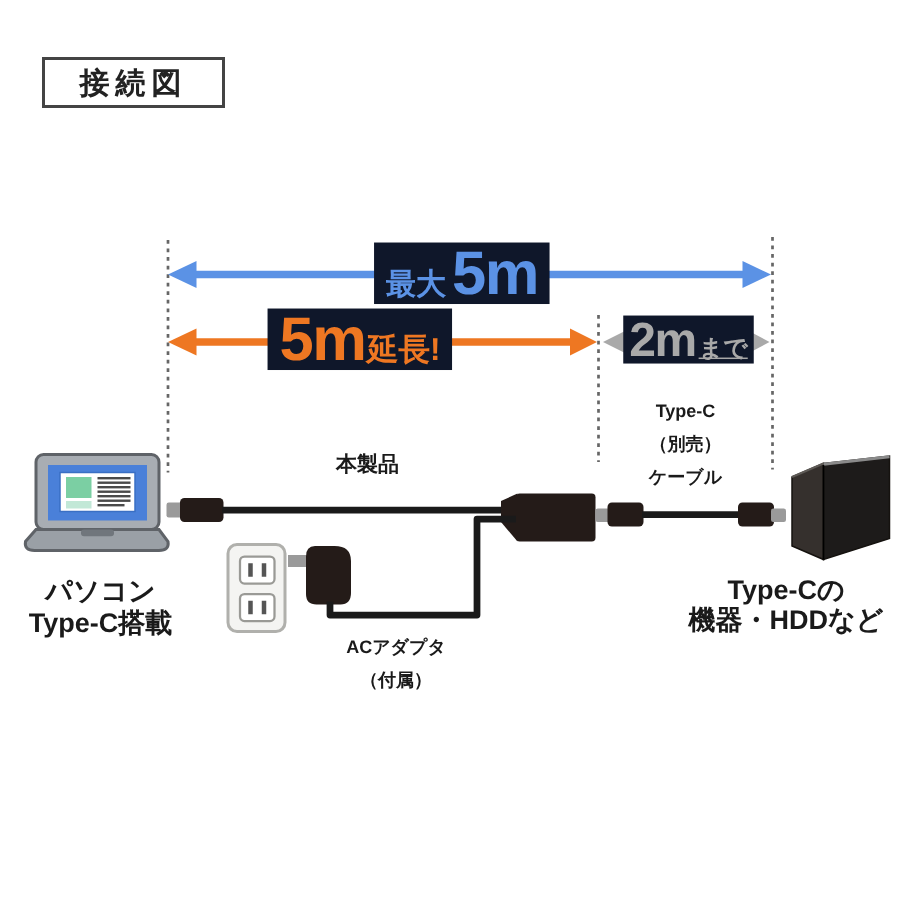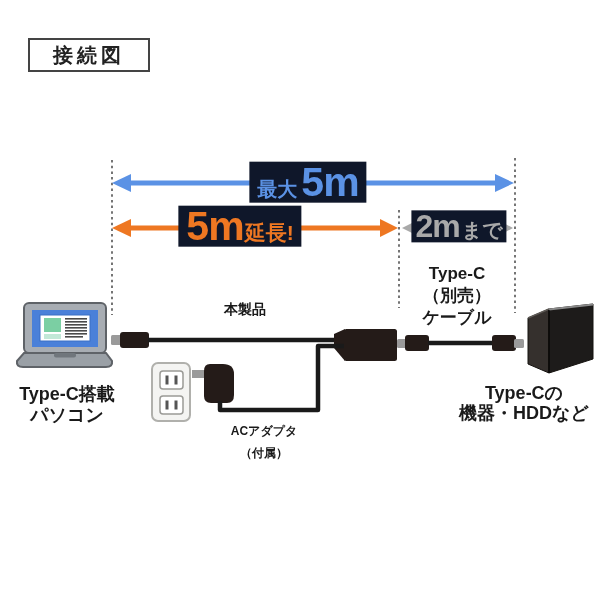--- a/index.html
+++ b/index.html
@@ -21,30 +21,30 @@
     padding:0 8px;white-space:nowrap;transform:translate(-50%,-52%);
     line-height:1;font-weight:bold;
   }
   .arrow-label .sm{font-size:20px;margin-right:4px;}
   .arrow-label .bg{font-size:41px;letter-spacing:-1px;}
   .arrow-label .sf{font-size:21px;margin-left:1px;}
   .lbl-total{color:#5B92E5;left:308px;top:183px;}
   .lbl-ext{color:#EE7722;left:240px;top:227px;}
   .lbl-cable{color:#A9A9A9;left:459px;top:227px;padding:0 4px;}
   .lbl-cable .bg{font-size:32px;text-align:right;}
-  .lbl-cable .sf{font-size:20px;margin-left:2px;}
+  .lbl-cable .sf{font-size:16px;margin-left:2px;text-decoration:underline;}
 
   .cap{
     position:absolute;font-weight:bold;color:#1a1a1a;text-align:center;
     transform:translateX(-50%);white-space:nowrap;
   }
   .cap-product{left:245px;top:301px;font-size:14px;}
   .cap-pc{left:67px;top:384px;font-size:18px;line-height:21px;}
   .cap-ac{left:264px;top:420px;font-size:12px;line-height:22px;}
-  .cap-tc{left:457px;top:263px;font-size:17px;line-height:22px;text-align:center;}
+  .cap-tc{left:457px;top:263px;font-size:12px;line-height:22px;text-align:center;}
   .cap-dev{left:524px;top:383px;font-size:18px;line-height:20px;}
 </style>
 </head>
 <body>
 
 <div class="stage">
 
   <div class="title-box">
     <span>接続図</span>
   </div>
@@ -144,22 +144,22 @@
     <span class="sf">延長!</span>
   </div>
   <div class="arrow-label lbl-cable">
     <span class="bg">2m</span>
     <span class="sf">まで</span>
   </div>
 
   <div class="cap cap-product">本製品</div>
 
   <div class="cap cap-pc">
+    <div>パソコン</div>
     <div>Type-C搭載</div>
-    <div>パソコン</div>
   </div>
 
   <div class="cap cap-ac">
     <div>ACアダプタ</div>
     <div>（付属）</div>
   </div>
 
   <div class="cap cap-tc">
     <div>Type-C</div>
     <div>（別売）</div>

